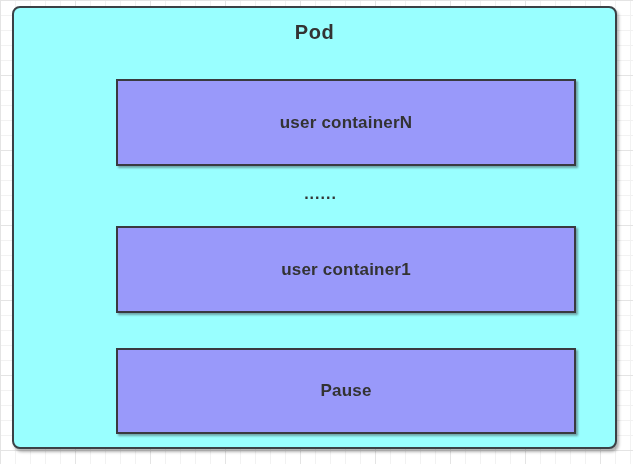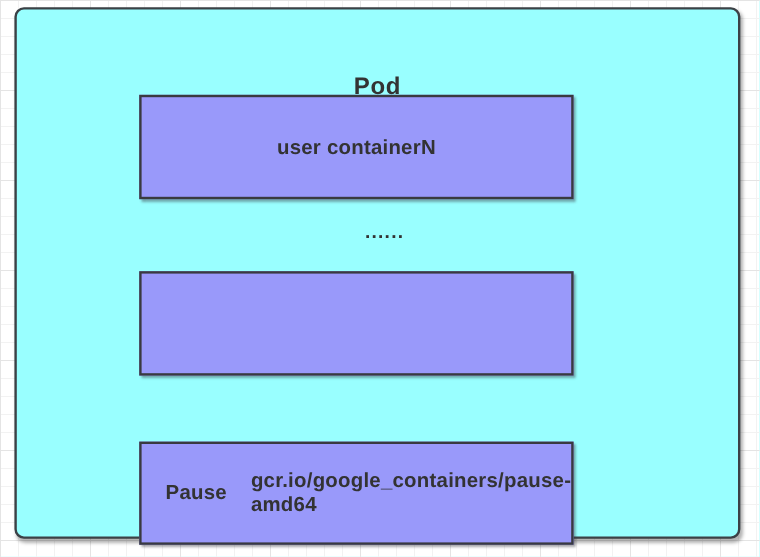--- a/index.html
+++ b/index.html
@@ -38,49 +38,48 @@
   .pod-title {
     position: absolute;
     top: 13px;
     left: 0;
     right: 0;
     text-align: center;
     font-size: 20px;
     font-weight: 700;
     color: var(--text, #333333);
     letter-spacing: 0.5px;
-    margin-top: 40px;
   }
 
   .cbox {
     position: absolute;
     left: 102px;
-    width: 362px;
+    width: 460px;
     height: 87px;
     box-sizing: border-box;
     background: var(--container-fill, #9999fa);
     border: 2px solid var(--container-border, #393a40);
     box-shadow: 2px 2px 2px rgba(55, 55, 65, 0.45);
     display: flex;
-    flex-direction: row;
+    flex-direction: column;
   }
   .cbox .line {
     flex: 1;
     display: flex;
     align-items: center;
     justify-content: center;
     font-size: 17px;
     font-weight: 700;
     color: var(--text, #333333);
     letter-spacing: 0.2px;
   }
 
   .box-n     { top: 71px;  }
   .box-1     { top: 218px; }
-  .box-pause { top: 340px; height: 86px; margin-top: 20px; }
+  .box-pause { top: 340px; height: 86px; }
 
   .ellipsis {
     position: absolute;
     top: 176px;
     left: 102px;
     width: 409px;
     height: 20px;
     line-height: 20px;
     text-align: center;
     font-size: 16px;
@@ -97,21 +96,21 @@
 
     <div class="pod-title">Pod</div>
 
     <div class="cbox box-n">
       <div class="line">user containerN</div>
     </div>
 
     <div class="ellipsis">......</div>
 
     <div class="cbox box-1">
+      <div class="line">user container1</div>
     </div>
 
     <div class="cbox box-pause">
       <div class="line">Pause</div>
-      <div class="line">gcr.io/google_containers/pause-amd64</div>
     </div>
 
   </div>
 </div>
 
 </body></html>

